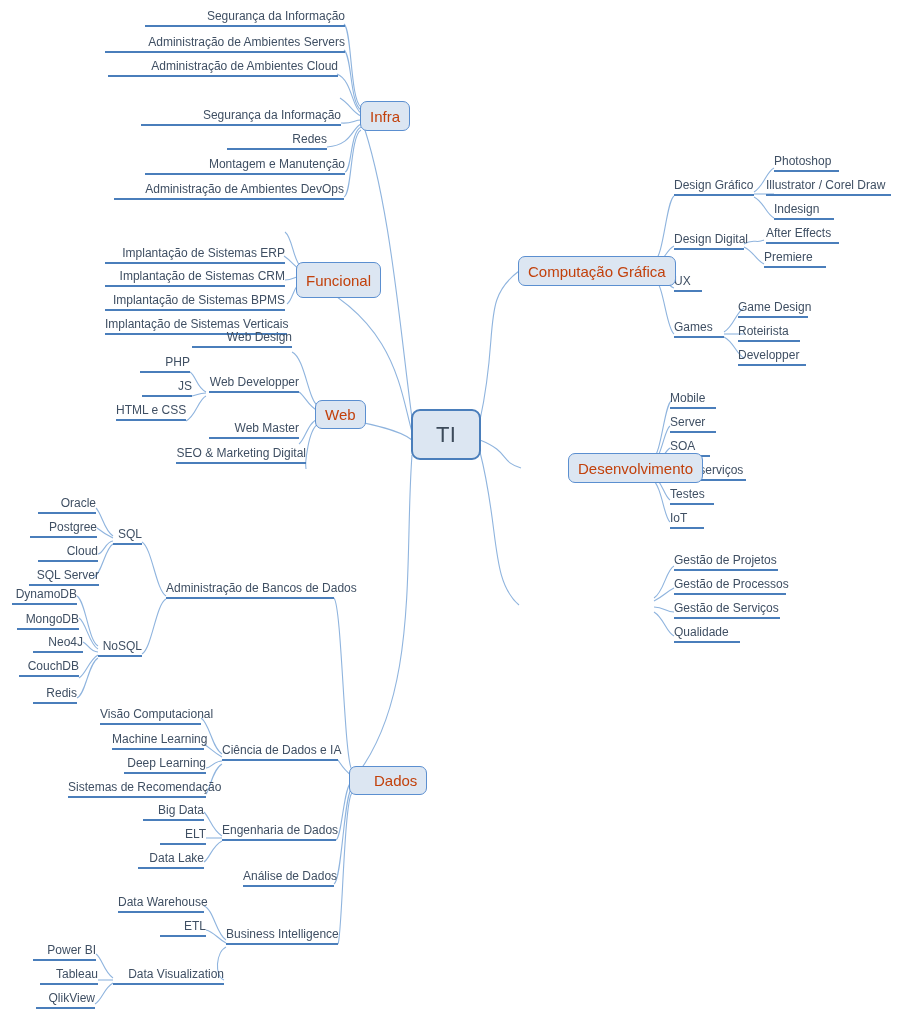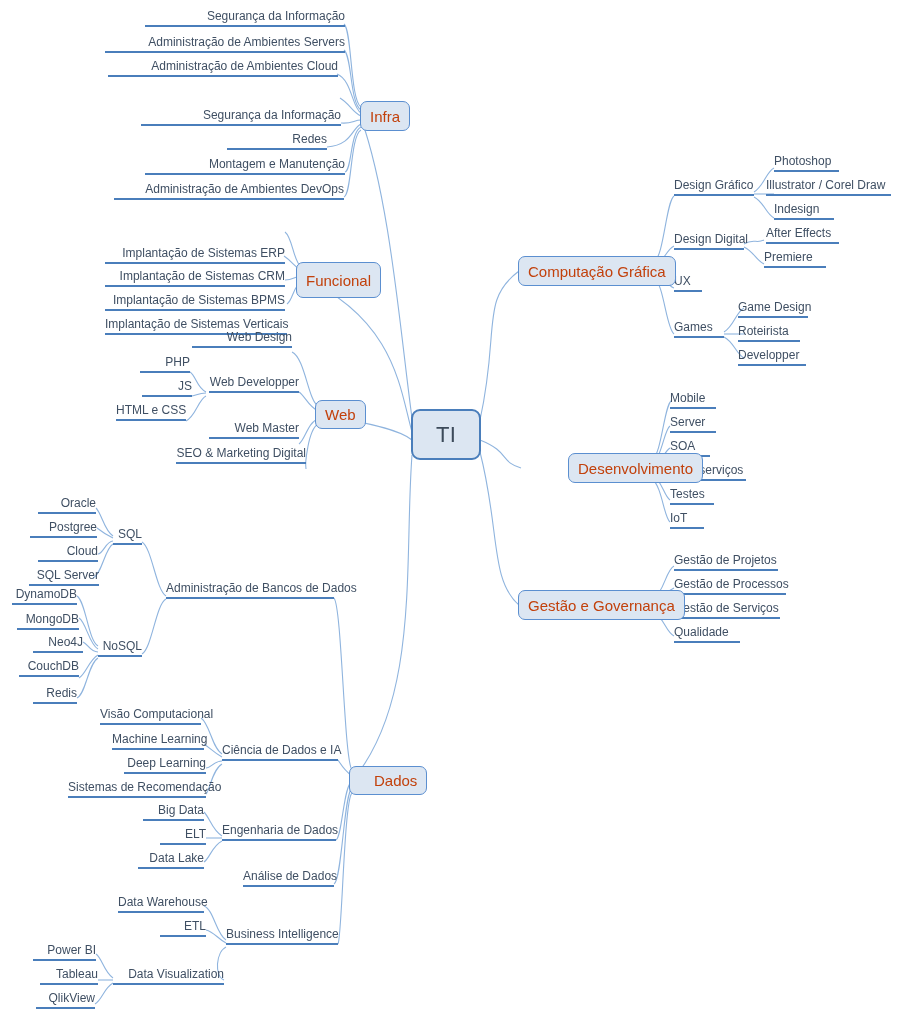--- a/index.html
+++ b/index.html
@@ -197,23 +197,20 @@
   </div>
 
   <div class="branch-node" style="left:518px;top:256px;height:30px;">
     <span>Computação Gráfica</span>
   </div>
 
   <div class="branch-node" style="left:520px;top:453px;height:30px;margin-left:48px;">
     <span>Desenvolvimento</span>
   </div>
 
-  <div class="branch-node" style="left:518px;top:590px;height:30px;">
-    <span>Gestão e Governança</span>
-  </div>
 
   <div class="leaf sz-12 ta-r" style="left:145px;top:10px;width:200px;">Segurança da Informação</div>
   <div class="leaf sz-12 ta-r" style="left:105px;top:36px;width:240px;">Administração de Ambientes Servers</div>
   <div class="leaf sz-12 ta-r" style="left:108px;top:60px;width:230px;">Administração de Ambientes Cloud</div>
   <div class="leaf sz-12 ta-r" style="left:141px;top:109px;width:200px;">Segurança da Informação</div>
   <div class="leaf sz-12 ta-r" style="left:227px;top:133px;width:100px;">Redes</div>
   <div class="leaf sz-12 ta-r" style="left:145px;top:158px;width:200px;">Montagem e Manutenção</div>
   <div class="leaf sz-12 ta-r" style="left:114px;top:183px;width:230px;">Administração de Ambientes DevOps</div>
 
   <div class="leaf sz-12 ta-r" style="left:105px;top:247px;width:180px;">Implantação de Sistemas ERP</div>

